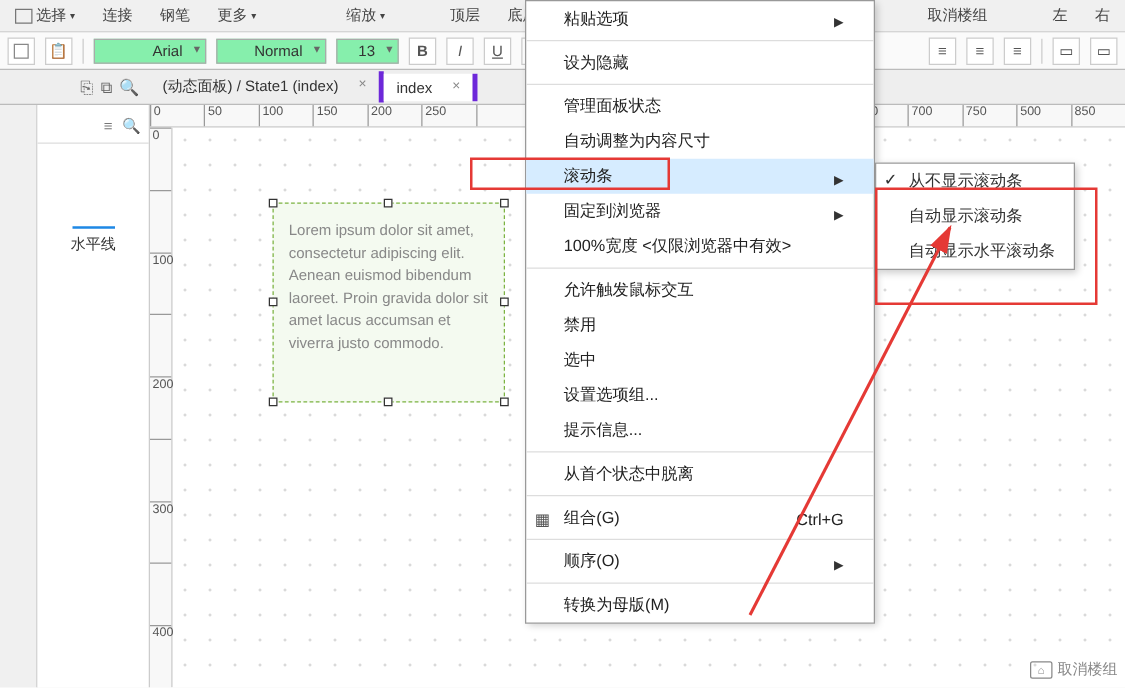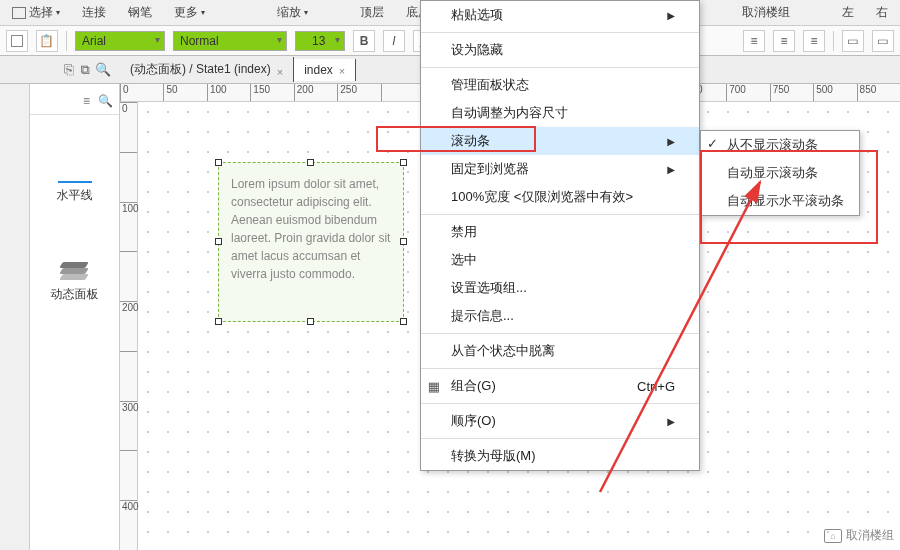--- a/index.html
+++ b/index.html
@@ -1,31 +1,31 @@
 <!DOCTYPE html>
 <html><head>
 <meta charset="utf-8">
 <style>
   * { box-sizing: border-box; margin: 0; padding: 0; }
   body { font-family: "Microsoft YaHei", Arial, sans-serif; font-size: 12px; color: #333; background: #f5f5f5; width: 900px; height: 550px; overflow: hidden; position: relative; }
   .toolbar-top { height: 26px; background: #f0f0f0; border-bottom: 1px solid #ccc; display: flex; align-items: center; padding: 0 6px; gap: 10px; }
   .toolbar-top .tool-btn { padding: 2px 6px; font-size: 12px; color: #444; cursor: pointer; display:flex; align-items:center; gap:3px;}
   .tool-btn .chev { font-size:8px;}
   .toolbar-fmt { height: 30px; background: #fafafa; border-bottom: 1px solid #bbb; display: flex; align-items: center; padding: 0 6px; gap: 8px; }
-  .dropdown { border: 1px solid #aaa; background: #84cc16; padding: 2px 18px 2px 6px; position: relative; font-size: 12px; min-width: 50px; height:20px; line-height:14px;}
+  .dropdown { border: 1px solid #aaa; background: #86efac; padding: 2px 18px 2px 6px; position: relative; font-size: 12px; min-width: 50px; height:20px; line-height:14px;text-align:right;}
   .dropdown::after { content: "▾"; position: absolute; right: 4px; top: 1px; font-size:10px; color:#666;}
   .dropdown.font { width: 90px; }
-  .dropdown.style { width: 114px; }
+  .dropdown.style { width: 88px; }
   .dropdown.size { width: 40px; padding-left: 16px; }
   .fmt-btn { width: 22px; height: 22px; border: 1px solid #ccc; background: #fff; display: flex; align-items: center; justify-content: center; font-size: 12px; color:#555;}
   .sep { width:1px; height:20px; background:#ccc; }
   .tabs-row { height: 28px; background: #eee; border-bottom: 1px solid #bbb; display: flex; align-items: center; }
   .tabs-left { width: 120px; display: flex; justify-content: flex-end; gap: 6px; padding-right:8px;}
   .tabs-left .icn { color:#666; font-size:13px;}
-  .tab { padding: 4px 10px; border-right: 1px solid #6d28d9; display: flex; align-items: flex-end; gap: 6px; }
+  .tab { padding: 4px 10px; border-right: 4px solid #6d28d9; display: flex; align-items: flex-start; gap: 16px; }
   .tab.active { background: #fff; font-weight: normal; }
   .tab .close { color: #888; font-size: 11px; }
   .main { display: flex; height: 466px; }
   .sidebar-left { width: 30px; background: #f0f0f0; border-right: 1px solid #ccc; }
   .libpanel { width: 90px; background: #fff; border-right: 1px solid #ccc; display: flex; flex-direction: column; align-items: center; padding-top: 10px; gap: 18px;}
   .lib-head { width:100%; display:flex; justify-content:flex-end; gap:8px; padding:0 6px 6px 0; border-bottom:1px solid #ddd;}
   .lib-head span { color:#777; font-size:12px;}
   .lib-item { display: flex; flex-direction: column; align-items: center; gap: 4px; font-size: 12px; color: #333; }
   .lib-line { width: 34px; height: 2px; background: #1e88e5; }
   .lib-panel-icon { position: relative; width: 28px; height: 22px; }
@@ -40,21 +40,21 @@
   .ruler-v .tick { height:50px; border-top:1px solid #999; font-size:10px; color:#555; writing-mode:horizontal-tb; text-align:left; padding-left:2px;}
   .canvas { position:absolute; top:18px; left:18px; right:0; bottom:0; background-image: radial-gradient(#ccc 1px, transparent 1px); background-size: 20px 20px; background-position: 0 0;}
   .widget { position:absolute; left:80px; top:60px; width:186px; height:160px; border:1px dashed #7cb342; background:#f4faf0; padding:12px; font-size:12px; color:#888; line-height:1.5;}
   .handle { position:absolute; width:7px; height:7px; background:#fff; border:1px solid #333;}
   .handle.tl{top:-4px;left:-4px;} .handle.tr{top:-4px;right:-4px;}
   .handle.bl{bottom:-4px;left:-4px;} .handle.br{bottom:-4px;right:-4px;}
   .handle.tm{top:-4px;left:50%;margin-left:-4px;} .handle.bm{bottom:-4px;left:50%;margin-left:-4px;}
   .handle.ml{left:-4px;top:50%;margin-top:-4px;} .handle.mr{right:-4px;top:50%;margin-top:-4px;}
   
   .ctxmenu { position:absolute; top:0; left:420px; width:280px; background:#fff; border:1px solid #999; box-shadow:2px 2px 6px rgba(0,0,0,0.2); z-index:50;}
-  .ctxmenu .mi { padding:5px 24px 5px 30px; font-size:13px; color:#222; display:flex; justify-content:space-between; align-items:center; position:relative;}
+  .ctxmenu .mi { padding:5px 24px 5px 30px; font-size:13px; color:#222; display:flex; justify-content:space-between; align-items:flex-end; position:relative;}
   .ctxmenu .mi.hover { background:#d6ecff; }
   .ctxmenu .mi .arrow { font-size:10px; color:#333;}
   .ctxmenu .divider { height:1px; background:#ddd; margin:3px 0;}
   .ctxmenu .mi .micon { position:absolute; left:6px; width:14px; text-align:center; color:#555;}
   .submenu { position:absolute; top:130px; left:700px; width:160px; background:#fff; border:1px solid #999; box-shadow:2px 2px 6px rgba(0,0,0,0.2); z-index:60;}
   .submenu .mi { padding:5px 10px 5px 26px; font-size:13px; position:relative;}
   .submenu .mi .check { position:absolute; left:6px; color:#333;}
   
   .redbox { position:absolute; border:2px solid #e53935; pointer-events:none; z-index:100;}
   .redbox.r1 { left:376px; top:126px; width:160px; height:26px;}
@@ -155,28 +155,20 @@
     <div class="lib-head">
       <span>≡</span>
       <span>🔍</span>
     </div>
     <div style="height:30px"></div>
     <div class="lib-item">
       <div class="lib-line"></div>
       <span>水平线</span>
     </div>
     <div style="height:20px"></div>
-    <div class="lib-item">
-      <div class="lib-panel-icon">
-        <div class="layer l1"></div>
-          <div class="layer l2"></div>
-          <div class="layer l3"></div>
-      </div>
-      <span>动态面板</span>
-    </div>
   </div>
 
   <div class="canvas-wrap">
     <div class="ruler-h">
       <div class="tick">0</div>
       <div class="tick">50</div>
       <div class="tick">100</div>
       <div class="tick">150</div>
       <div class="tick">200</div>
       <div class="tick">250</div>
@@ -237,20 +229,23 @@
     </div>
   <div class="mi">
       <span>固定到浏览器</span>
       <span class="arrow">▶</span>
     </div>
   <div class="mi">
       <span>100%宽度 &lt;仅限浏览器中有效&gt;</span>
     </div>
   <div class="divider"></div>
   <div class="mi">
+      <span>允许触发鼠标交互</span>
+    </div>
+  <div class="mi">
       <span>禁用</span>
     </div>
   <div class="mi">
       <span>选中</span>
     </div>
   <div class="mi">
       <span>设置选项组...</span>
     </div>
   <div class="mi">
       <span>提示信息...</span>

